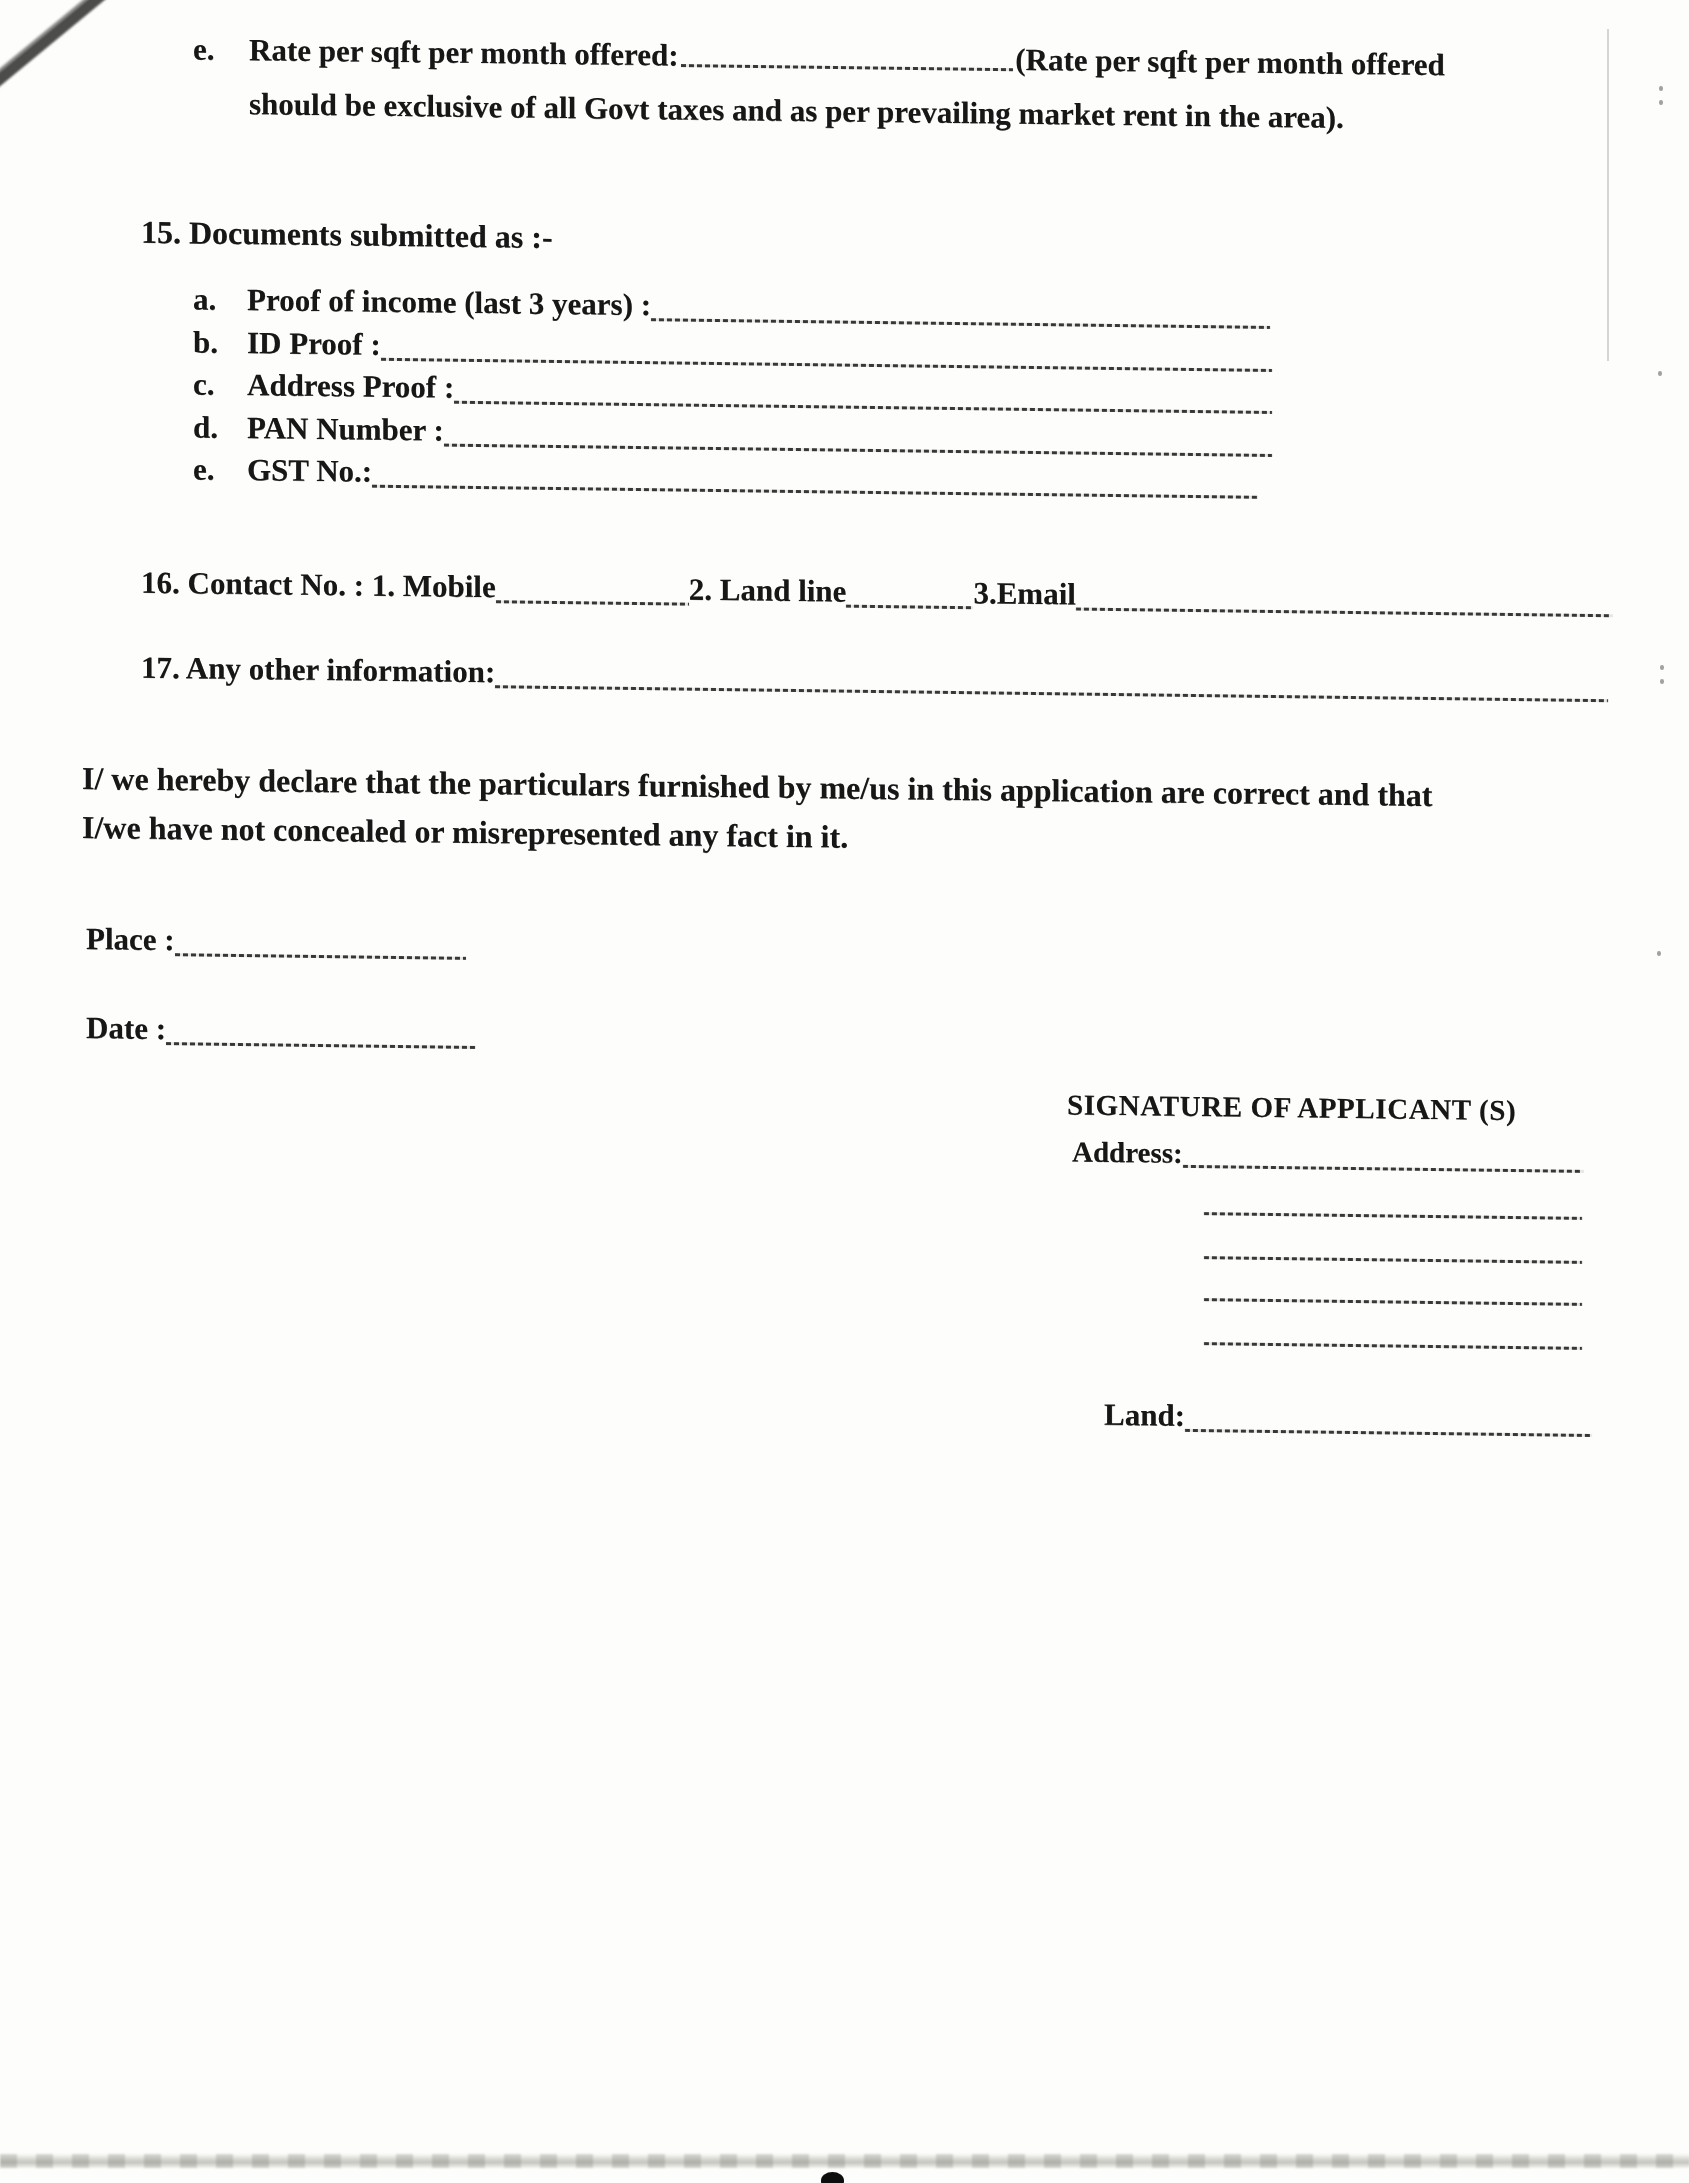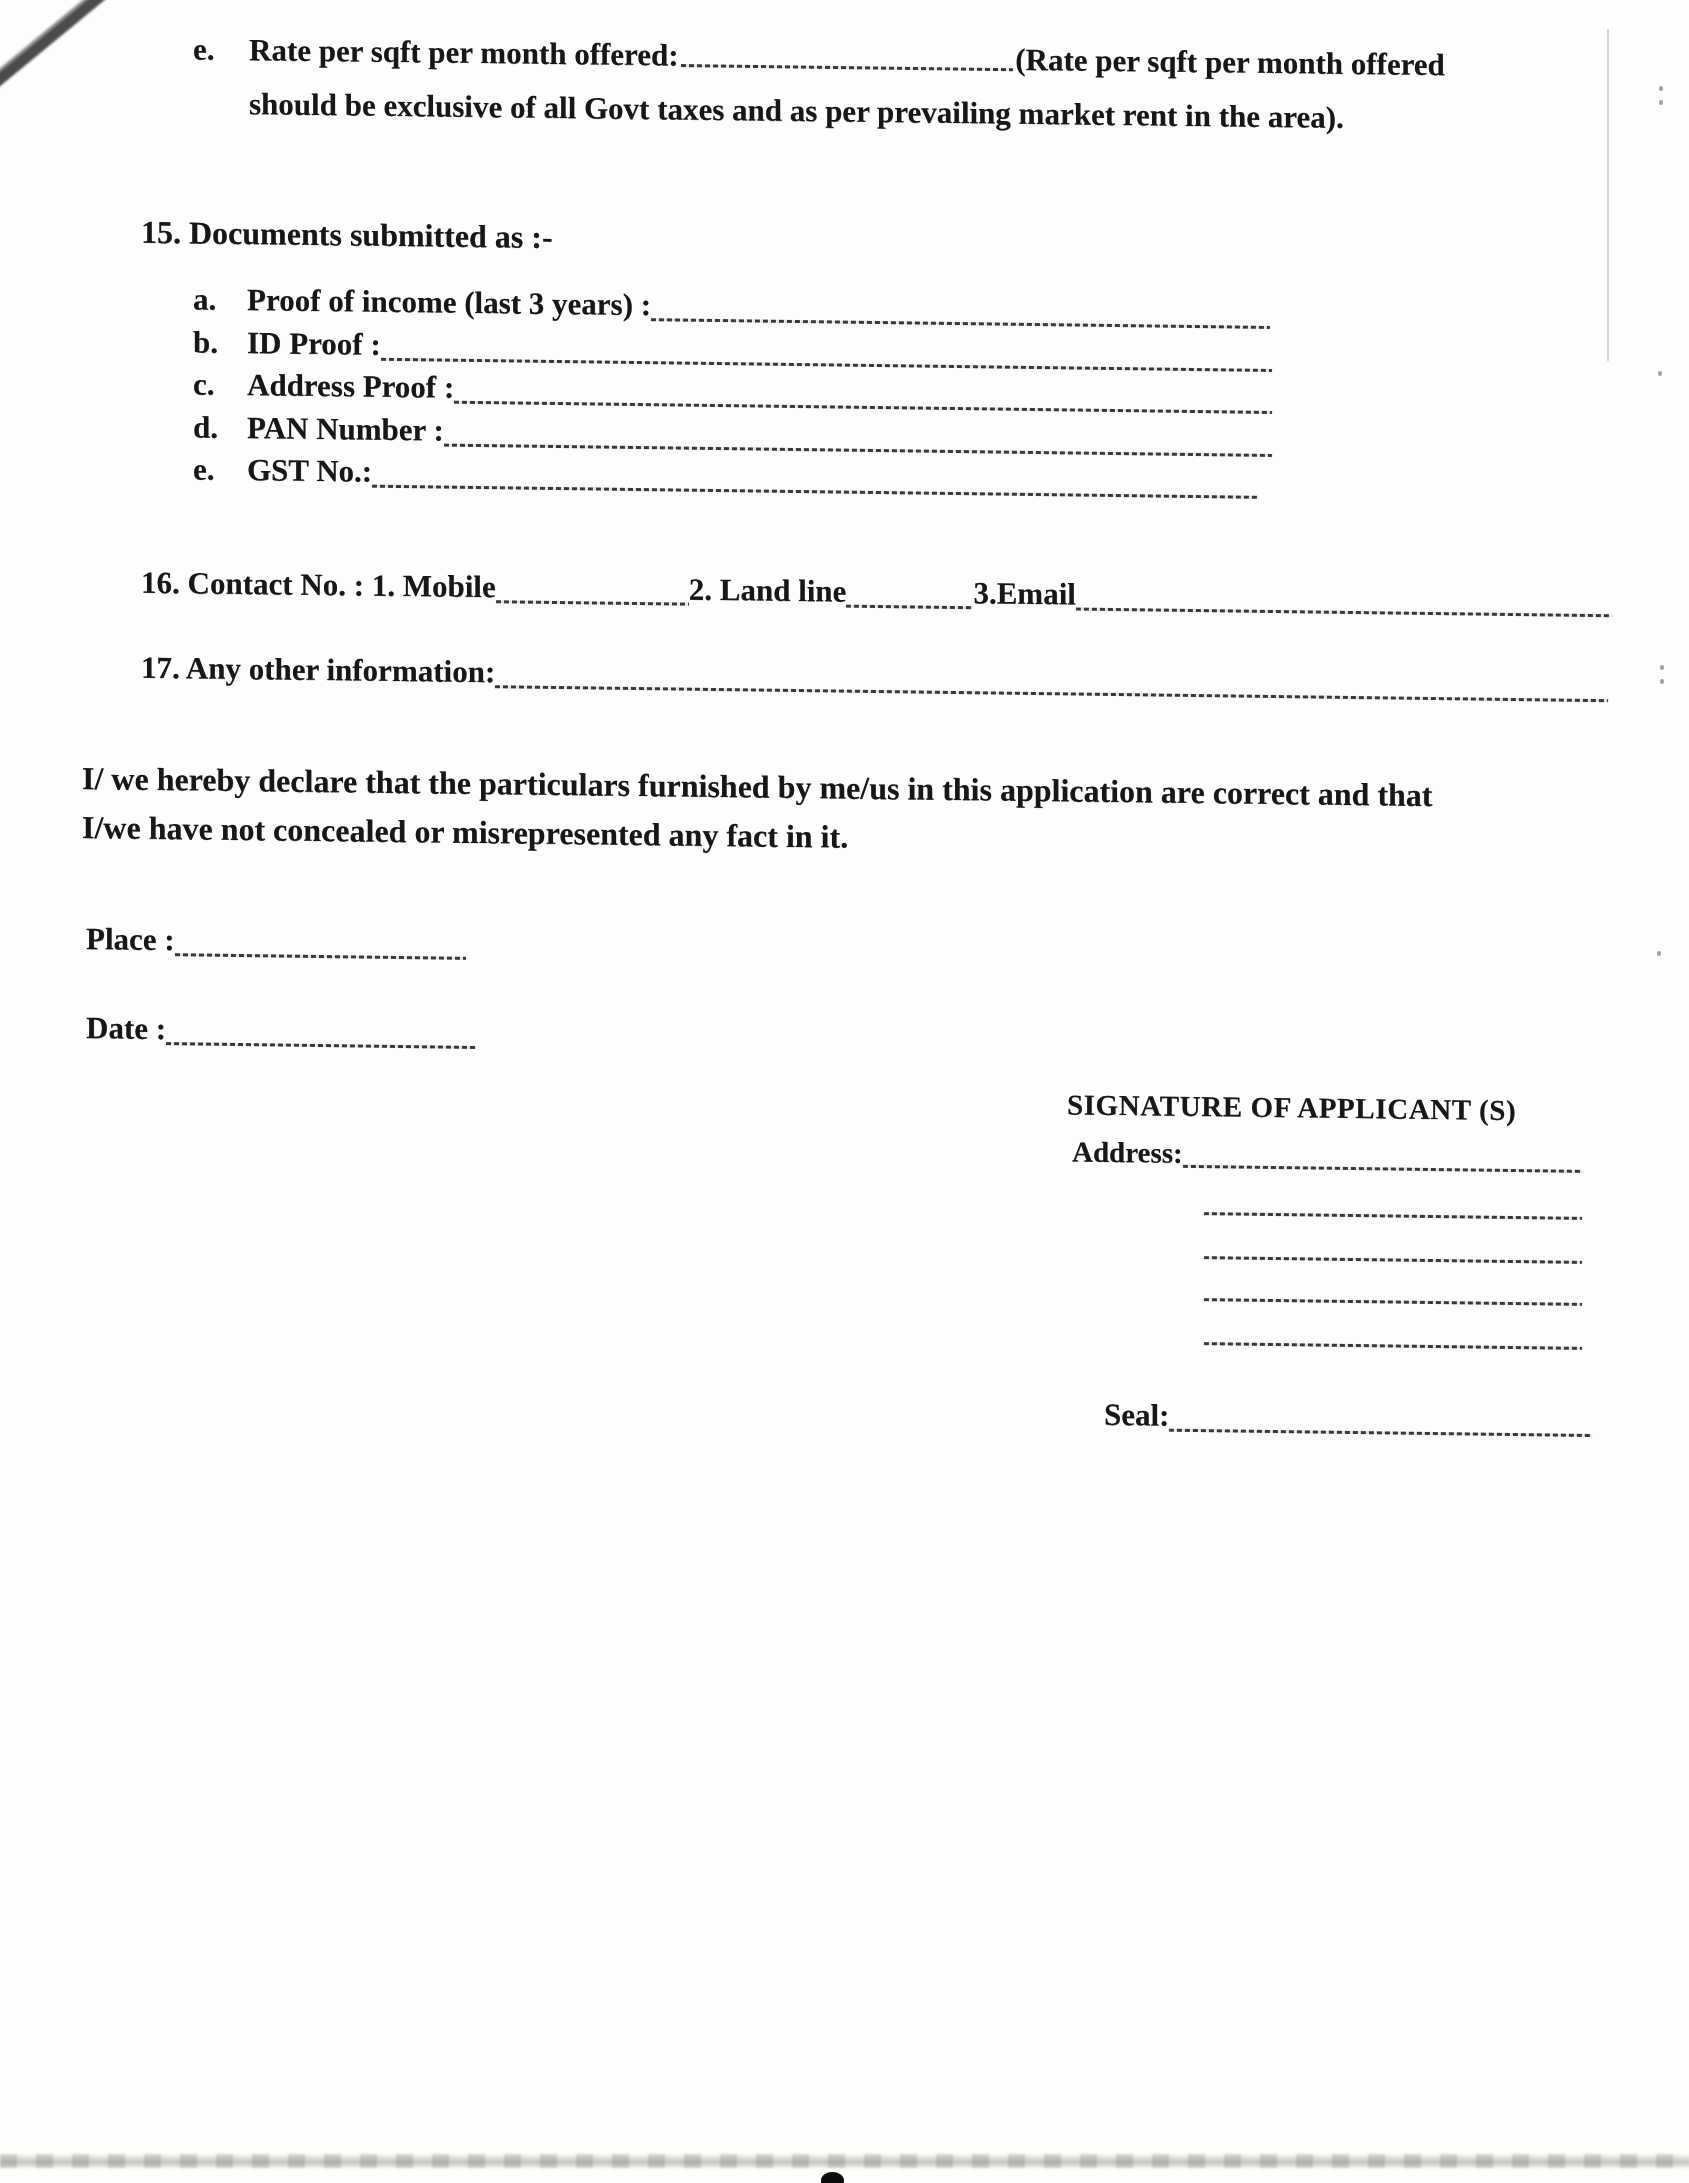--- a/index.html
+++ b/index.html
@@ -127,21 +127,21 @@
     <div class="row" style="left:1072px; top:1118px; width:511px; height:40px;">
       <span class="txt b38" style="line-height:40px;">Address:</span>
       <span class="fill grow dash"></span>
     </div>
     <div class="addr-line dash" style="top:1196px;"></div>
     <div class="addr-line dash" style="top:1240px;"></div>
     <div class="addr-line dash" style="top:1282px;"></div>
     <div class="addr-line dash" style="top:1326px;"></div>
 
     <div class="row" style="left:1104px; top:1380px; width:488px; height:42px;">
-      <span class="txt">Seal:</span>
+      <span class="txt">Land:</span>
       <span class="fill grow dash"></span>
     </div>
   </div>
 
   <svg id="corner-svg" width="154" height="124" viewBox="0 0 200 160">
     <defs>
         <filter id="bl">
           <feGaussianBlur stdDeviation="1.6"></feGaussianBlur>
         </filter>
       </defs>

